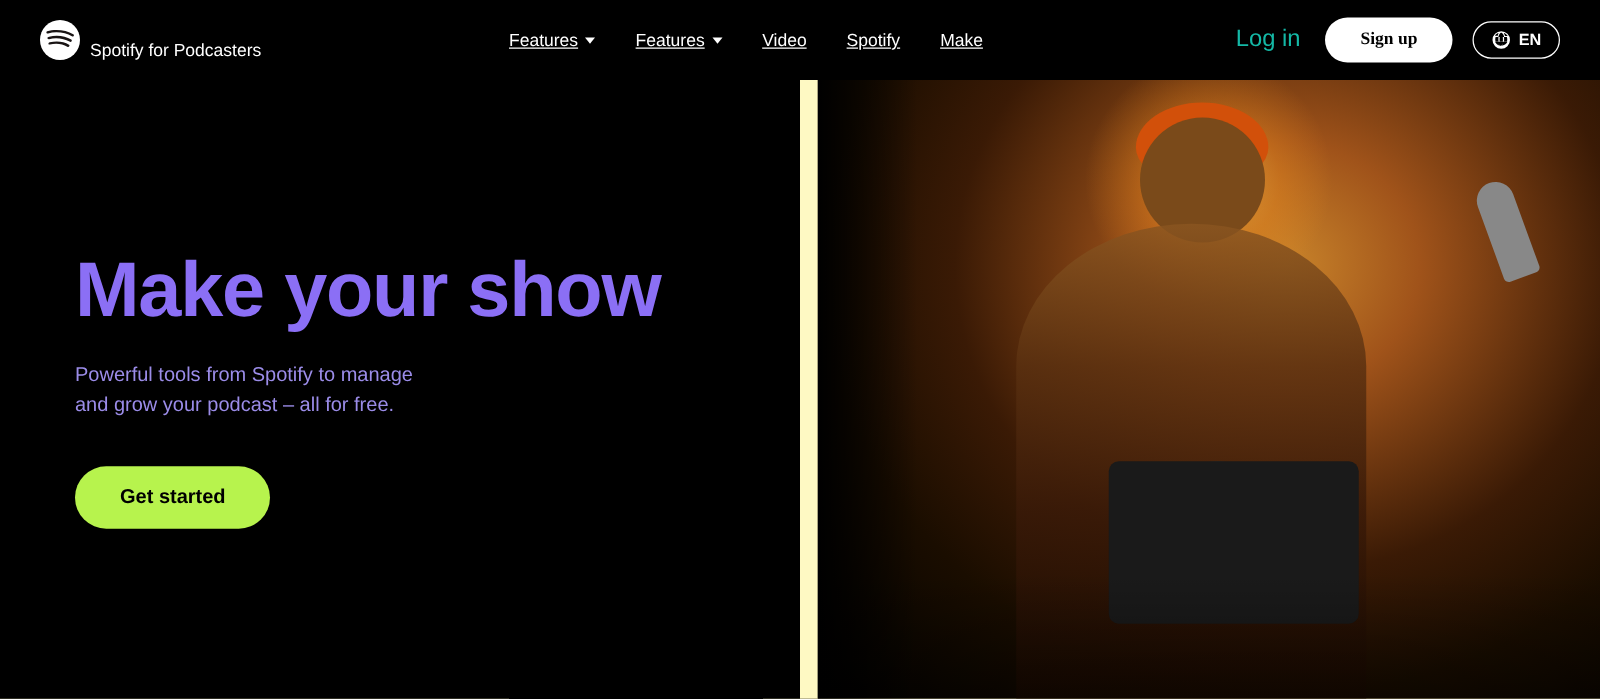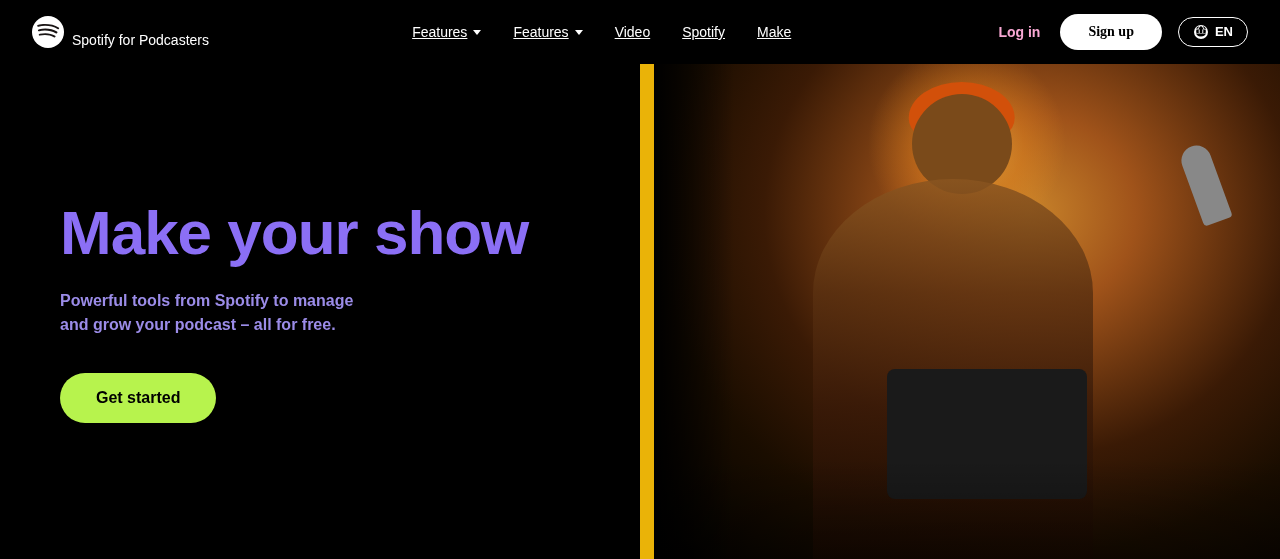--- a/index.html
+++ b/index.html
@@ -78,24 +78,24 @@
       margin-left: 2px;
     }
 
     .nav-right {
       display: flex;
       align-items: center;
       gap: 16px;
     }
 
     .btn-login {
-      color: #f9a8d4;
+      color: #14b8a6;
       text-decoration: none;
-      font-size: 14px;
-      font-weight: 700;
+      font-size: 19px;
+      font-weight: 400;
       cursor: pointer;
       padding: 8px 4px;
     }
 
     .btn-signup {
       background: #fff;
       color: #000;
       border: none;
       border-radius: 24px;
       padding: 10px 28px;
@@ -123,21 +123,21 @@
     .globe-icon {
       width: 16px;
       height: 16px;
     }
 
     
     .main {
       display: flex;
       height: calc(559px - 64px);
       position: relative;
-      background: #eab308;
+      background: #fef9c3;
       gap: 14px;
     }
 
     .hero-left {
       flex: 0 0 640px;
       display: flex;
       flex-direction: column;
       justify-content: center;
       padding: 40px 60px;
       background: #000;
@@ -147,21 +147,21 @@
       font-size: 62px;
       font-weight: 900;
       line-height: 1.05;
       color: #8b6ff5;
       letter-spacing: -1px;
       margin-bottom: 24px;
     }
 
     .hero-subtitle {
       font-size: 16px;
-      font-weight: 700;
+      font-weight: 400;
       color: #9b8ce8;
       line-height: 1.5;
       margin-bottom: 36px;
       max-width: 400px;
     }
 
     .btn-get-started {
       background: #b7f34d;
       color: #000;
       border: none;

